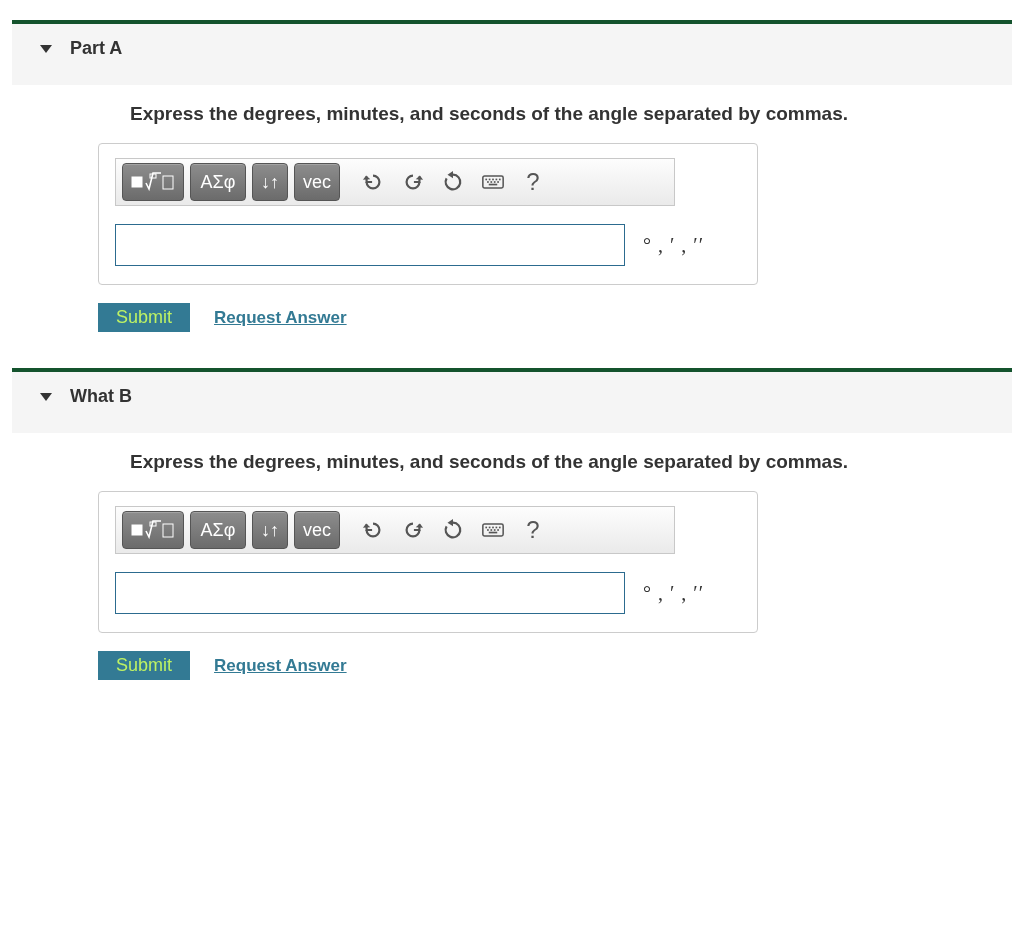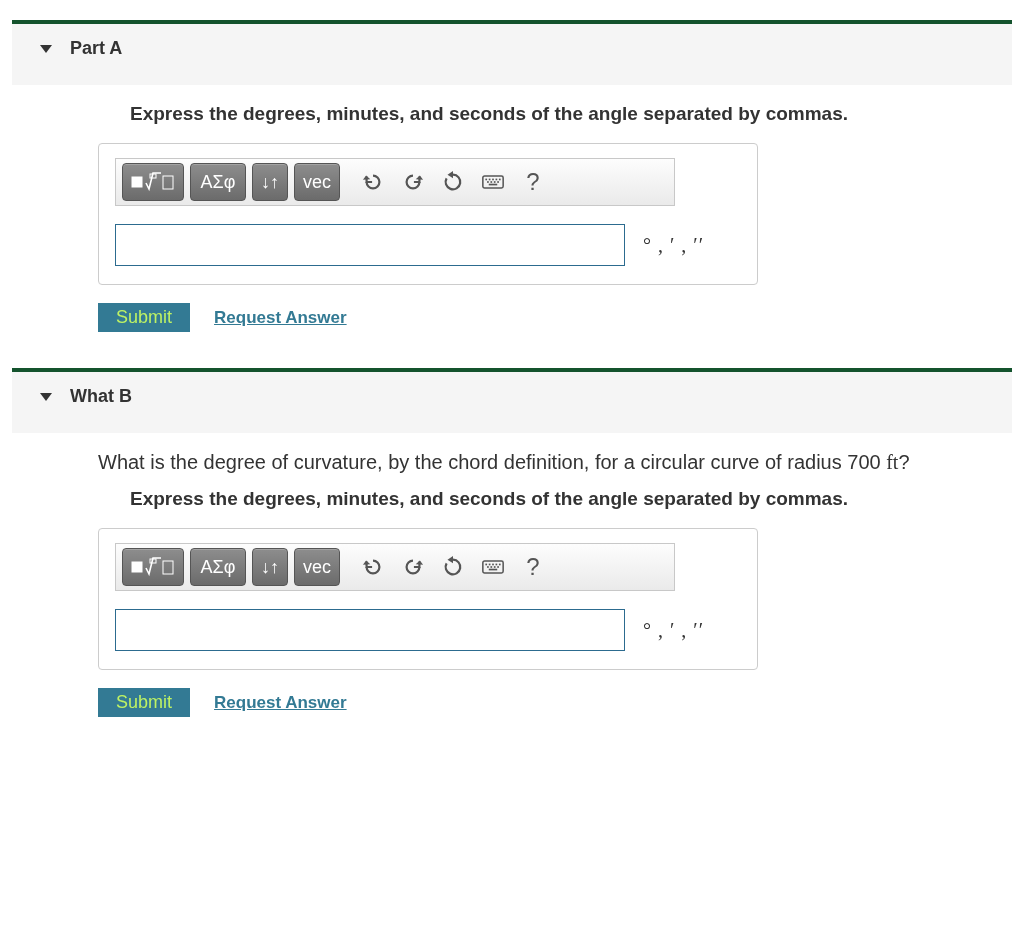--- a/index.html
+++ b/index.html
@@ -224,23 +224,20 @@
       </div>
     </div>
   </div>
 
   <div class="part">
     <div class="part-header">
       <span class="caret-down"></span>
       <span class="part-title">What B</span>
     </div>
     <div class="part-body">
-      <div class="prompt">
-        <span>What is the degree of curvature, by the chord definition, for a circular curve of radius 700 </span><span class="ft">ft</span><span>?</span>
-      </div>
       <div class="instr">Express the degrees, minutes, and seconds of the angle separated by commas.</div>
 
       <div class="answer-block">
         <div class="toolbar">
           <button class="tb-btn wide">
             <span class="tpl-sqrt">
               <svg width="44" height="22" viewBox="0 0 44 22">
                 <rect x="1" y="6" width="10" height="10" fill="#fff" stroke="#fff" stroke-width="1"></rect>
                 <g stroke="#fff" stroke-width="1.6" fill="none">
                   <path d="M15 12 l3 6 l4 -16 h8"></path>

